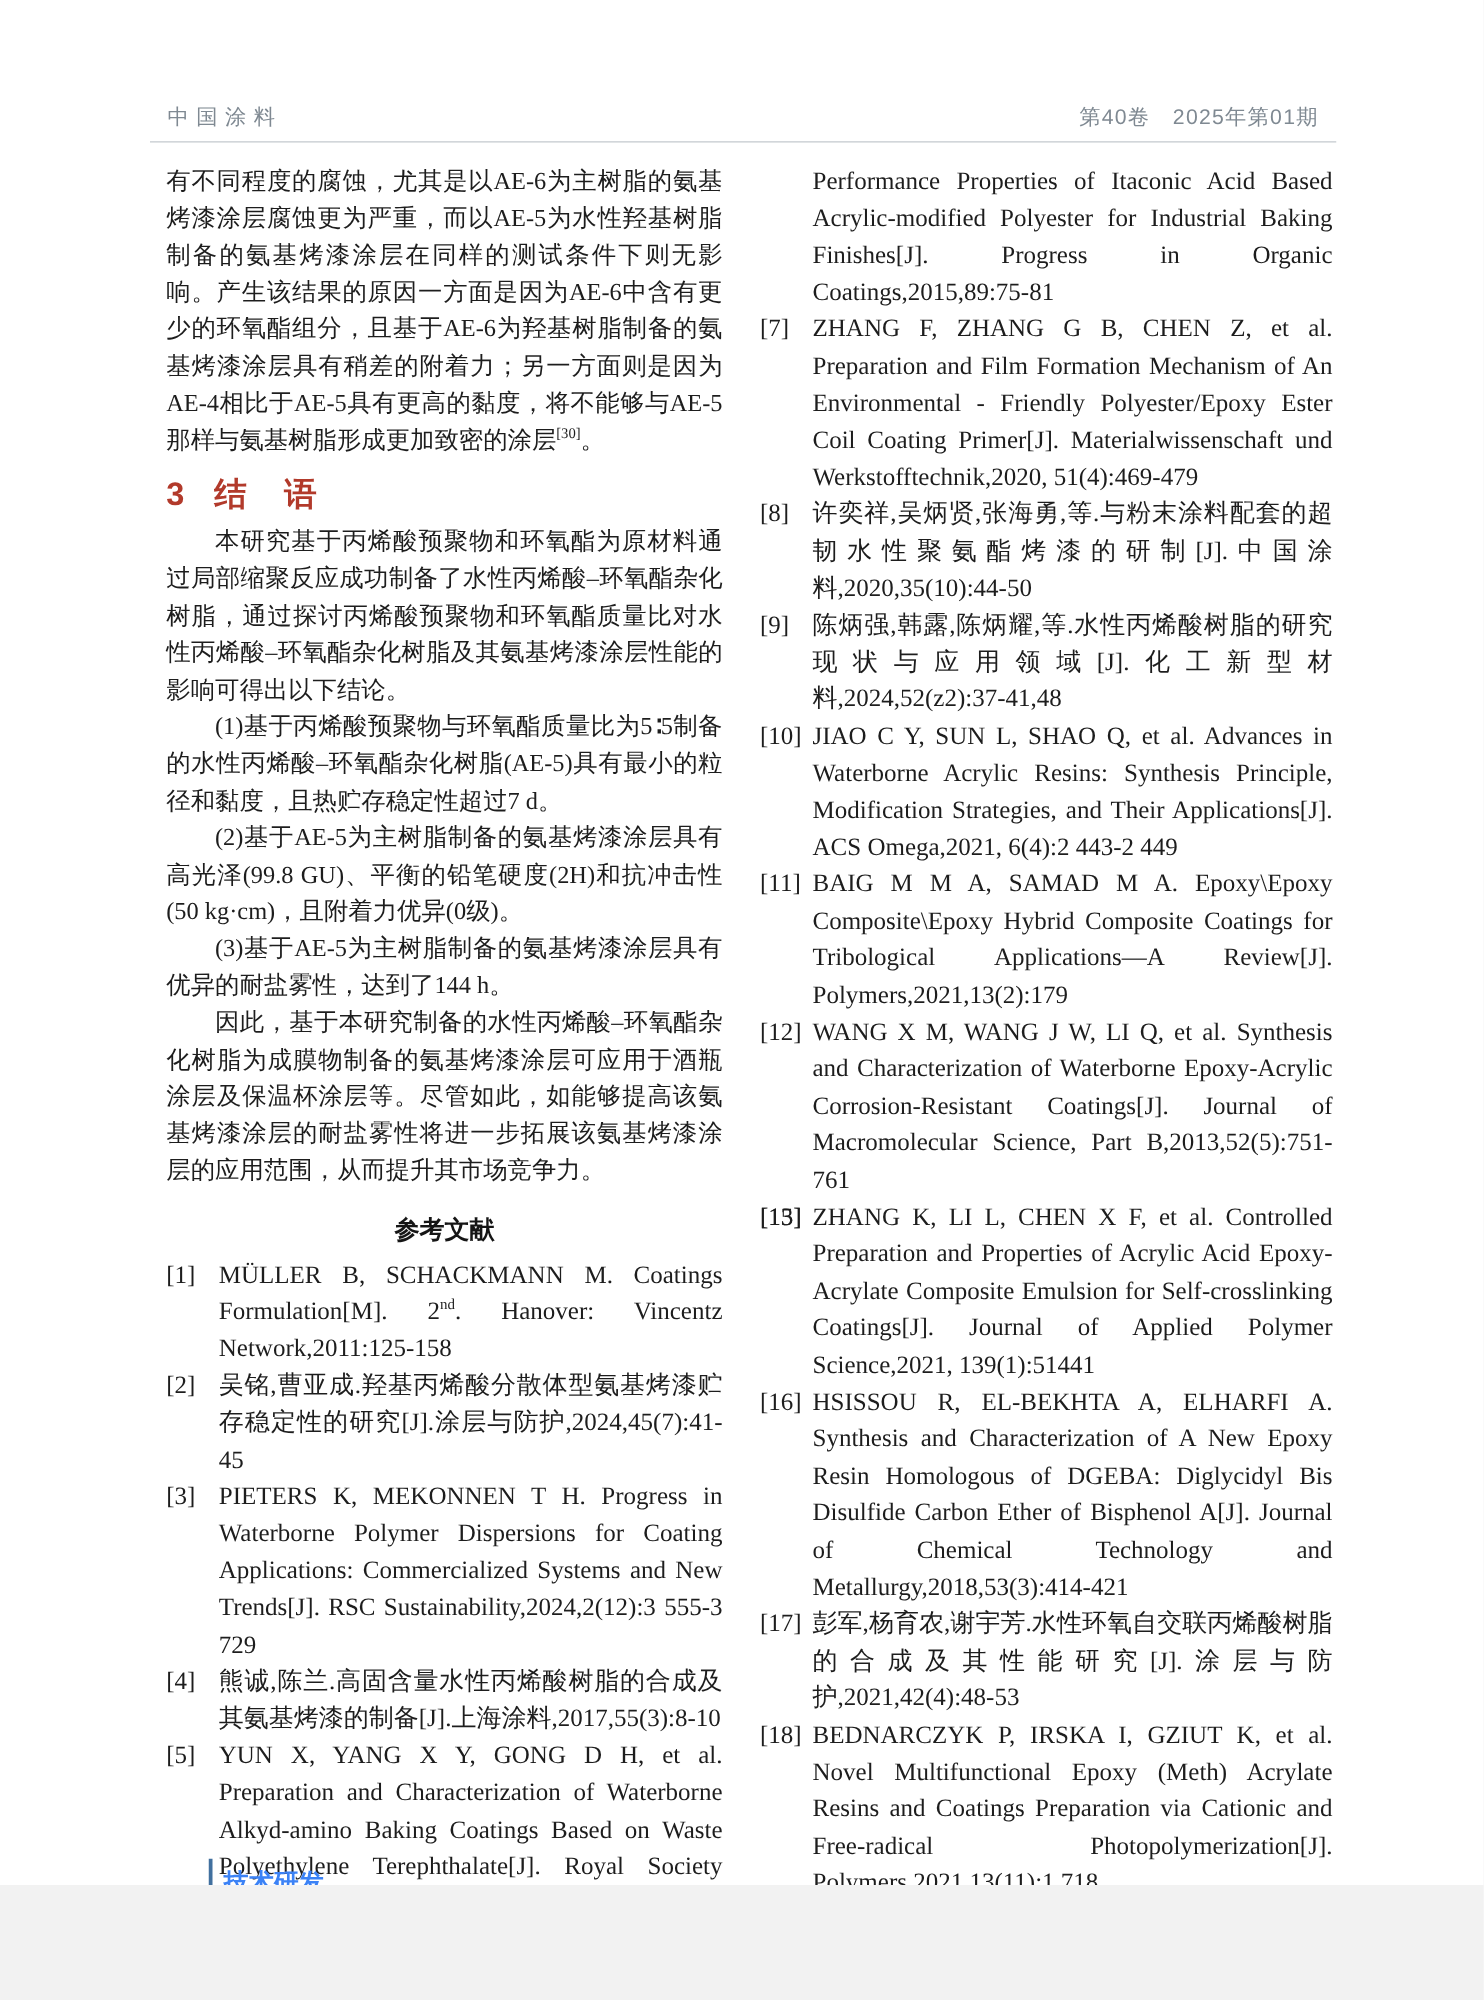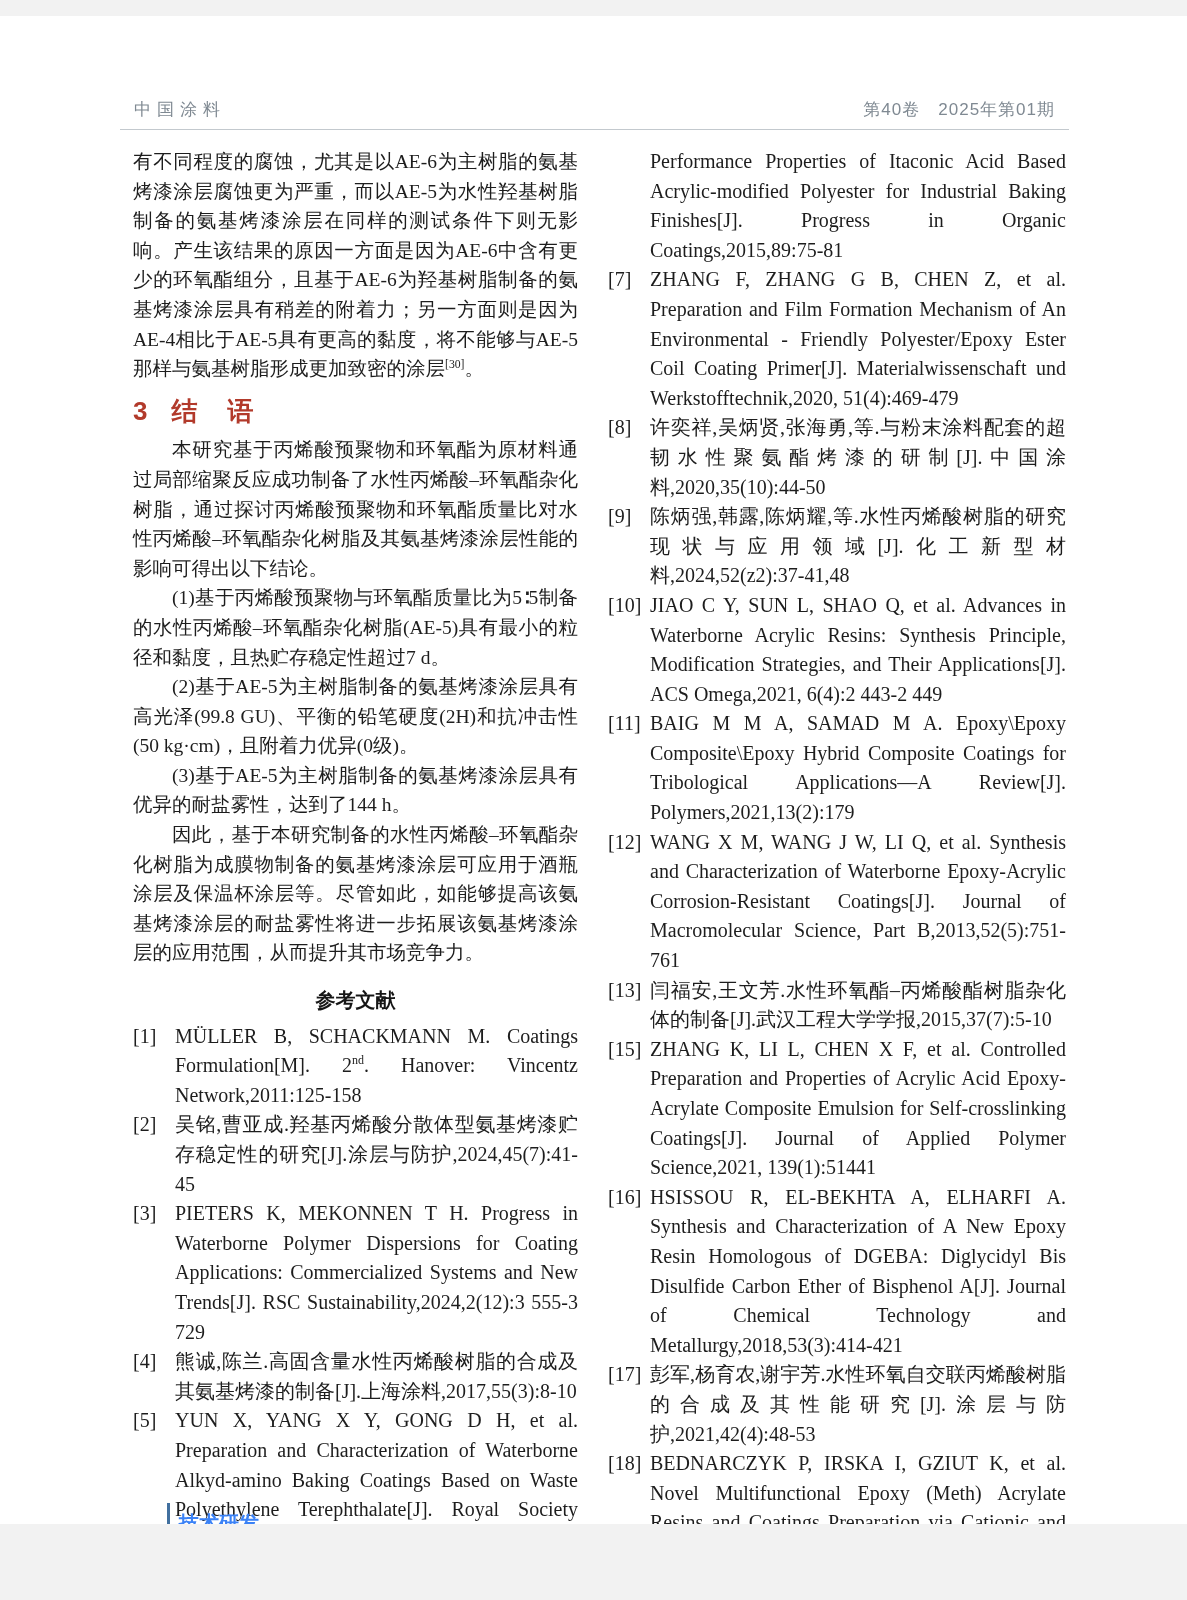--- a/index.html
+++ b/index.html
@@ -1,20 +1,20 @@
 <!DOCTYPE html>
 <html><head>
 <meta charset="utf-8">
 <style>
   html,body{margin:0;padding:0;background:#f2f2f2;}
   .page{
     position:relative;
     width:1187px;height:1508px;
     background:#ffffff;
-    margin:16px auto;
+    margin:0 auto;
     overflow:hidden;
     font-family:"Liberation Serif","DejaVu Serif",serif;
     color:#1d1d1d;
   }
   
   .hdr{
     position:absolute;left:120px;right:118px;top:82px;
     display:flex;justify-content:space-between;align-items:flex-end;
     padding:0 14px 8px 14px;
     border-bottom:1.5px solid #c3c9ce;
@@ -126,21 +126,21 @@
 
     <div class="col col-right body-text">
       <div id="refs-right">
           <div class="ref-item"><span class="ref-label"></span><span><span>Performance Properties of Itaconic Acid Based Acrylic-modified Polyester for Industrial Baking Finishes[J]. Progress in Organic Coatings,2015,89:75-81</span></span></div>
           <div class="ref-item"><span class="ref-label">[7]</span><span><span>ZHANG F, ZHANG G B, CHEN Z, et al. Preparation and Film Formation Mechanism of An Environmental - Friendly Polyester/Epoxy Ester Coil Coating Primer[J]. Materialwissenschaft und Werkstofftechnik,2020, 51(4):469-479</span></span></div>
           <div class="ref-item"><span class="ref-label">[8]</span><span><span>许奕祥,吴炳贤,张海勇,等.与粉末涂料配套的超韧水性聚氨酯烤漆的研制[J].中国涂料,2020,35(10):44-50</span></span></div>
           <div class="ref-item"><span class="ref-label">[9]</span><span><span>陈炳强,韩露,陈炳耀,等.水性丙烯酸树脂的研究现状与应用领域[J].化工新型材料,2024,52(z2):37-41,48</span></span></div>
           <div class="ref-item"><span class="ref-label">[10]</span><span><span>JIAO C Y, SUN L, SHAO Q, et al. Advances in Waterborne Acrylic Resins: Synthesis Principle, Modification Strategies, and Their Applications[J]. ACS Omega,2021, 6(4):2 443-2 449</span></span></div>
           <div class="ref-item"><span class="ref-label">[11]</span><span><span>BAIG M M A, SAMAD M A. Epoxy\Epoxy Composite\Epoxy Hybrid Composite Coatings for Tribological Applications—A Review[J]. Polymers,2021,13(2):179</span></span></div>
           <div class="ref-item"><span class="ref-label">[12]</span><span><span>WANG X M, WANG J W, LI Q, et al. Synthesis and Characterization of Waterborne Epoxy-Acrylic Corrosion-Resistant Coatings[J]. Journal of Macromolecular Science, Part B,2013,52(5):751-761</span></span></div>
-          <div class="ref-item"><span class="ref-label">[13]</span><span><span>闫福安,王文芳.水性环氧酯–丙烯酸酯树脂杂化体的制备[J].武汉工程大学学报,2015,37(7):5-10</span></span></div>
+          <div class="ref-item"><span class="ref-label">[13]</span></div>
           <div class="ref-item"><span class="ref-label">[15]</span><span><span>ZHANG K, LI L, CHEN X F, et al. Controlled Preparation and Properties of Acrylic Acid Epoxy-Acrylate Composite Emulsion for Self-crosslinking Coatings[J]. Journal of Applied Polymer Science,2021, 139(1):51441</span></span></div>
           <div class="ref-item"><span class="ref-label">[16]</span><span><span>HSISSOU R, EL-BEKHTA A, ELHARFI A. Synthesis and Characterization of A New Epoxy Resin Homologous of DGEBA: Diglycidyl Bis Disulfide Carbon Ether of Bisphenol A[J]. Journal of Chemical Technology and Metallurgy,2018,53(3):414-421</span></span></div>
           <div class="ref-item"><span class="ref-label">[17]</span><span><span>彭军,杨育农,谢宇芳.水性环氧自交联丙烯酸树脂的合成及其性能研究[J].涂层与防护,2021,42(4):48-53</span></span></div>
           <div class="ref-item"><span class="ref-label">[18]</span><span><span>BEDNARCZYK P, IRSKA I, GZIUT K, et al. Novel Multifunctional Epoxy (Meth) Acrylate Resins and Coatings Preparation via Cationic and Free-radical Photopolymerization[J]. Polymers,2021,13(11):1 718</span></span></div>
         </div>
 
     </div>
 
   </div>
 

